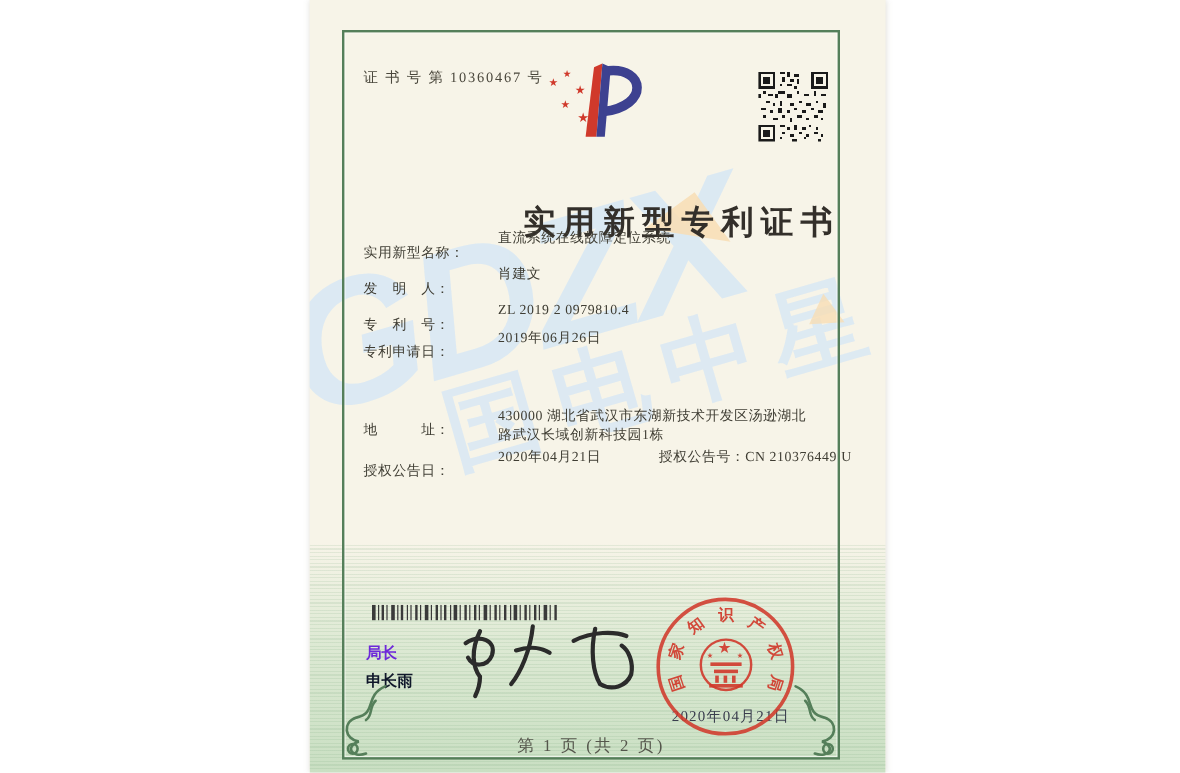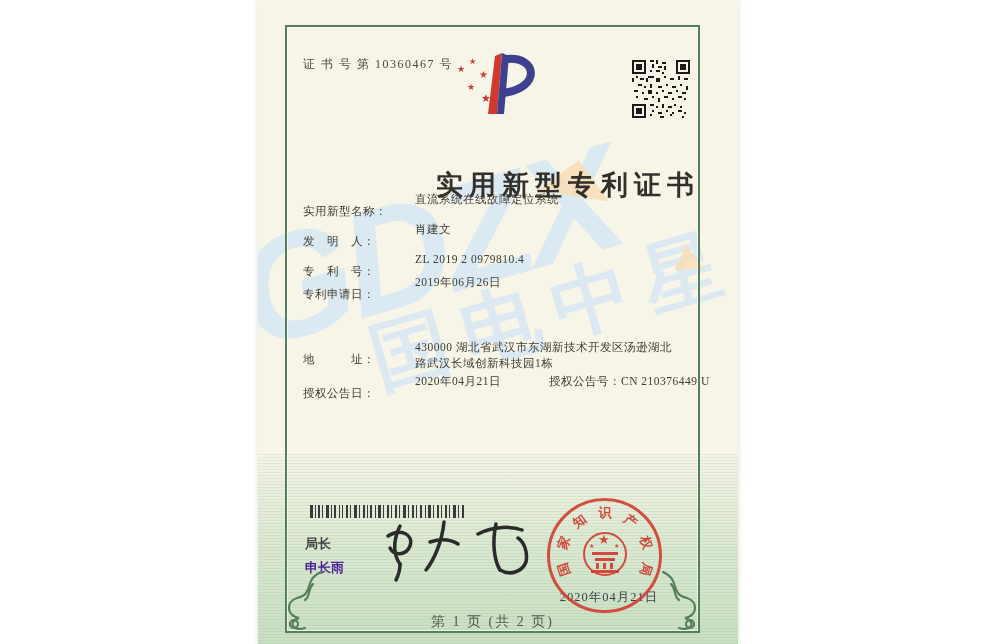--- a/index.html
+++ b/index.html
@@ -38,23 +38,23 @@
   .frow{position:absolute;left:45px;width:390px;font-size:11.5px;color:#3f3d33;letter-spacing:.5px;line-height:16px;}
   .f-label{display:inline-block;width:88px;vertical-align:top;white-space:nowrap;margin-top:12px;}
   .f-value{display:inline-block;vertical-align:top;max-width:268px;margin-left:24px;}
   .r1{top:191px}.r2{top:221px}.r3{top:251px}.r4{top:274px}.r5{top:311px}.r6{top:339px}.r7{top:373px}
   .grant-no{position:absolute;left:246px;top:0;white-space:nowrap;}
   .paras{position:absolute;left:43px;top:391px;width:396px;font-size:11.5px;line-height:19.5px;
          color:#4a483e;font-style:italic;text-align:justify;}
   .paras p{margin:0;text-indent:2em;}
   .barcode{position:absolute;left:52px;top:504px;width:155px;height:13px;}
   .officer-title{position:absolute;left:47px;top:535px;font-family:"Liberation Sans","DejaVu Sans",sans-serif;
-                 font-weight:700;font-size:13px;color:#404040;}
+                 font-weight:700;font-size:13px;color:#6d28d9;}
   .officer-name{position:absolute;left:47px;top:559px;font-family:"Liberation Sans","DejaVu Sans",sans-serif;
-                font-weight:700;font-size:13px;color:#4c1d95;}
+                font-weight:700;font-size:13px;color:#0f172a;}
   .signature{position:absolute;left:112px;top:512px;}
   .seal{position:absolute;left:289px;top:498px;width:116px;height:116px;z-index:5;}
   .seal-ring{position:absolute;left:0;top:0;width:109px;height:109px;border:3.5px solid rgba(208,57,43,.88);
              border-radius:50%;}
   .seal-text{position:absolute;left:0;top:0;width:116px;height:116px;}
   .seal-char{position:absolute;left:50%;top:50%;width:16px;height:16px;margin:-8px 0 0 -8px;
              display:flex;align-items:center;justify-content:center;
              font-weight:700;font-size:13px;color:rgba(208,57,43,.92);}
   .seal-char:nth-child(1){transform:rotate(-108deg) translateY(-43px);}
   .seal-char:nth-child(2){transform:rotate(-72deg) translateY(-43px);}

